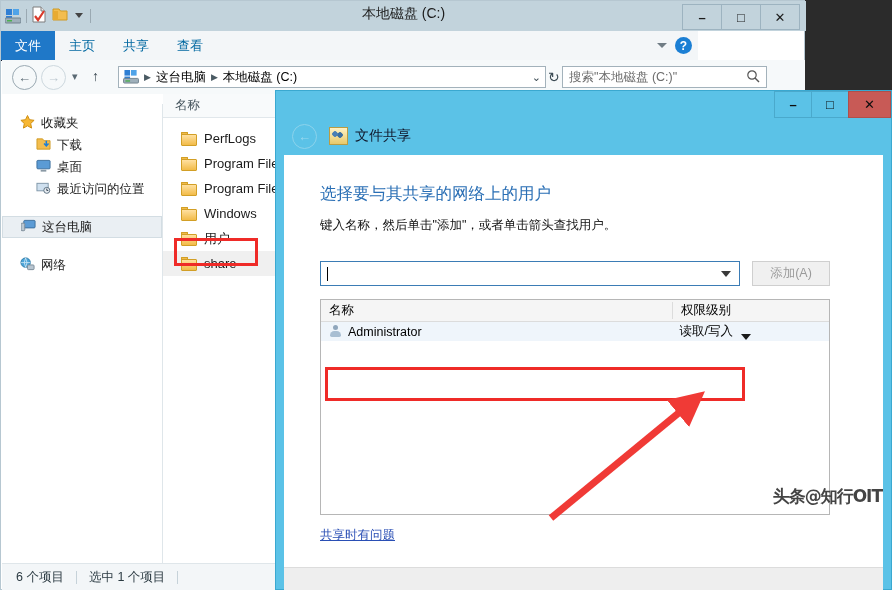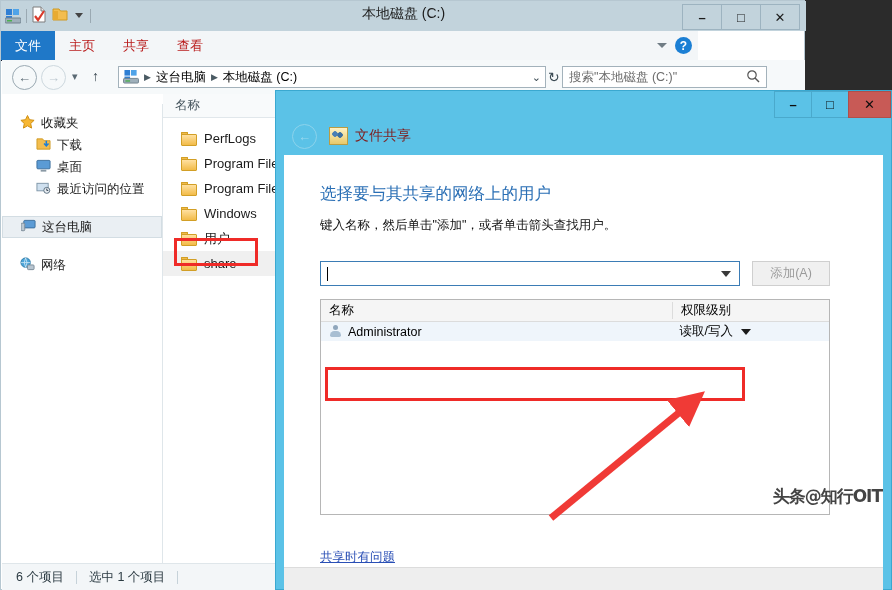--- a/index.html
+++ b/index.html
@@ -21,21 +21,21 @@
 
   .drive-ico{width:16px;height:14px;}
 
   #win-title{left:0;top:4px;width:805px;text-align:center;font-size:14px;color:#1b1b1b;}
   #winbtns{right:4px;top:3px;display:flex;}
   .wbtn{width:38px;height:24px;border:1px solid #9db3c0;margin-left:-1px;background:#c2d3dc;
         display:flex;align-items:center;justify-content:center;font-size:13px;font-weight:bold;color:#1b1b1b;}
 
   
   #ribbon{left:0;top:30px;width:697px;height:29px;background:#f3f6f8;border-bottom:1px solid #0f172a;}
-  .rtab{float:left;height:29px;line-height:29px;padding:0 14px;font-size:13px;color:#b91c1c;box-sizing:border-box;}
+  .rtab{float:left;height:29px;line-height:29px;padding:0 14px;font-size:13px;color:#0369a1;box-sizing:border-box;}
   .rtab.sel{background:#1f78c8;color:#fff;}
   #rib-right{right:6px;top:6px;display:flex;align-items:center;gap:8px;}
   .chev{width:0;height:0;border-left:5px solid transparent;border-right:5px solid transparent;border-top:5px solid #707d85;}
   .help-ico{width:17px;height:17px;border-radius:50%;background:#1b7fd4;color:#fff;font-size:12px;font-weight:bold;
             display:flex;align-items:center;justify-content:center;}
 
   
   #addrrow{left:1px;top:59px;width:803px;height:34px;background:#f6f9fa;}
   .navbtn{width:23px;height:23px;border-radius:50%;border:1px solid #9aa9b2;color:#5a6a73;
           display:flex;align-items:center;justify-content:center;font-size:13px;background:#f6f9fa;}
@@ -98,32 +98,32 @@
           display:flex;align-items:center;justify-content:center;font-size:12.5px;color:#9a9a9a;}
 
   #userlist{left:36px;top:144px;width:510px;height:216px;border:1px solid #b6b6b6;background:#fff;box-sizing:border-box;}
   #ul-hdr{height:21px;background:#f5f5f5;border-bottom:1px solid #dcdcdc;display:flex;align-items:center;font-size:12.5px;}
   #ul-hdr .c1{width:352px;padding-left:8px;border-right:1px solid #dcdcdc;box-sizing:border-box;}
   #ul-hdr .c2{padding-left:8px;}
   .urow{height:19px;display:flex;align-items:center;font-size:12.5px;}
   .urow.r1{background:#eff5fb;}
   .urow.r3{background:#f0f0f0;}
   .urow .n{width:352px;padding-left:8px;box-sizing:border-box;display:flex;align-items:center;}
-  .urow .p{padding-left:8px;display:flex;align-items:center;gap:8px;box-sizing:border-box;width:158px;}
+  .urow .p{padding-left:8px;display:flex;align-items:flex-end;gap:8px;box-sizing:border-box;width:158px;}
   .usr1{width:13px;height:13px;margin-right:6px;position:relative;flex:none;}
   .usr1:before{content:"";position:absolute;left:4px;top:0;width:5px;height:5px;border-radius:50%;background:#8fa6bc;}
   .usr1:after{content:"";position:absolute;left:1px;top:6px;width:11px;height:6px;border-radius:5px 5px 2px 2px;background:#a8bed2;}
   .usr2{width:15px;height:13px;margin-right:5px;position:relative;flex:none;}
   .usr2:before{content:"";position:absolute;left:1px;top:1px;width:5px;height:5px;border-radius:50%;background:#7d9a52;}
   .usr2:after{content:"";position:absolute;left:7px;top:0px;width:5px;height:5px;border-radius:50%;background:#6f8fb5;}
   .usr2 i{position:absolute;left:0px;top:6px;width:14px;height:6px;border-radius:5px 5px 2px 2px;
           background:linear-gradient(90deg,#9ab87a 50%,#93add0 50%);}
   .dd{width:0;height:0;border-left:5px solid transparent;border-right:5px solid transparent;border-top:6px solid #1b1b1b;}
 
-  #problink{left:36px;top:372px;font-size:12.5px;color:#2a4fb5;text-decoration:underline;margin-top:22px;}
+  #problink{left:36px;top:372px;font-size:12.5px;color:#2a4fb5;text-decoration:underline;}
 
   
   #wm{right:10px;top:485px;font-size:17px;font-weight:bold;color:#2b2b2b;letter-spacing:-1px;opacity:.88;
       font-family:"DejaVu Sans",sans-serif;}
 
   
   .redbox{border:3px solid #ef2b28;box-sizing:border-box;}
   #redbox-share{left:174px;top:238px;width:84px;height:28px;}
   #redbox-everyone{left:325px;top:367px;width:420px;height:34px;}
   #redarrow{left:540px;top:385px;width:180px;height:145px;}
@@ -342,21 +342,21 @@
   <div id="dlg-title" class="abs"></div>
   <div id="dlgwinbtns" class="abs">
     <div class="dbtn">–</div>
     <div class="dbtn">□</div>
     <div class="dbtn close">✕</div>
   </div>
 
   <div id="dlg-head" class="abs">
     <span class="backcirc">←</span>
     <span class="shareico"></span>
-    <span style="font-size:14px;color:#7f1d1d;text-align:center;">文件共享</span>
+    <span style="font-size:14px;color:#0f172a;text-align:center;">文件共享</span>
   </div>
 
   <div id="dlg-body" class="abs">
 
     <div id="dlg-h1" class="abs">选择要与其共享的网络上的用户</div>
     <div id="dlg-desc" class="abs">键入名称，然后单击"添加"，或者单击箭头查找用户。</div>
 
     <div id="combo" class="abs">
       <span id="caret"></span>
       <span style="font-size:12.5px;"></span>

